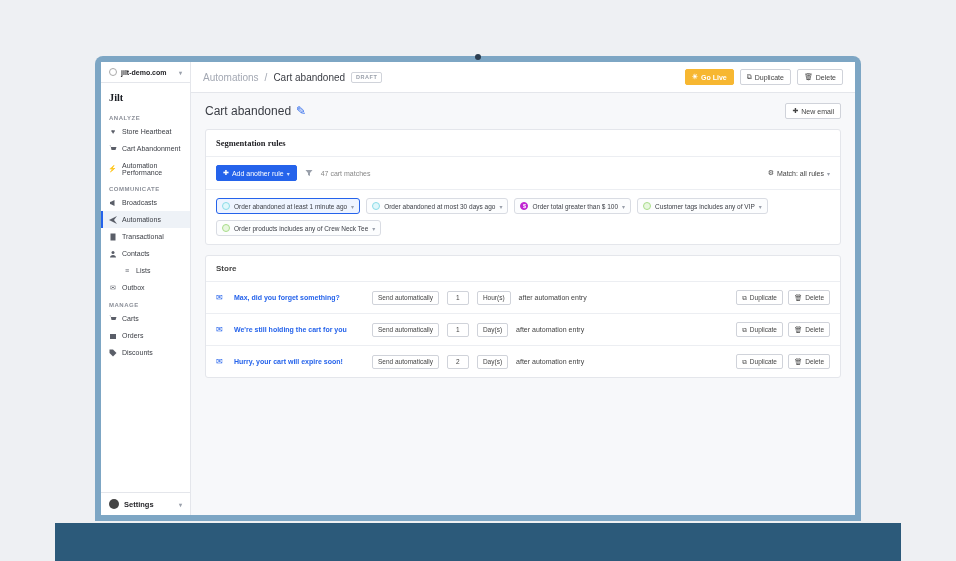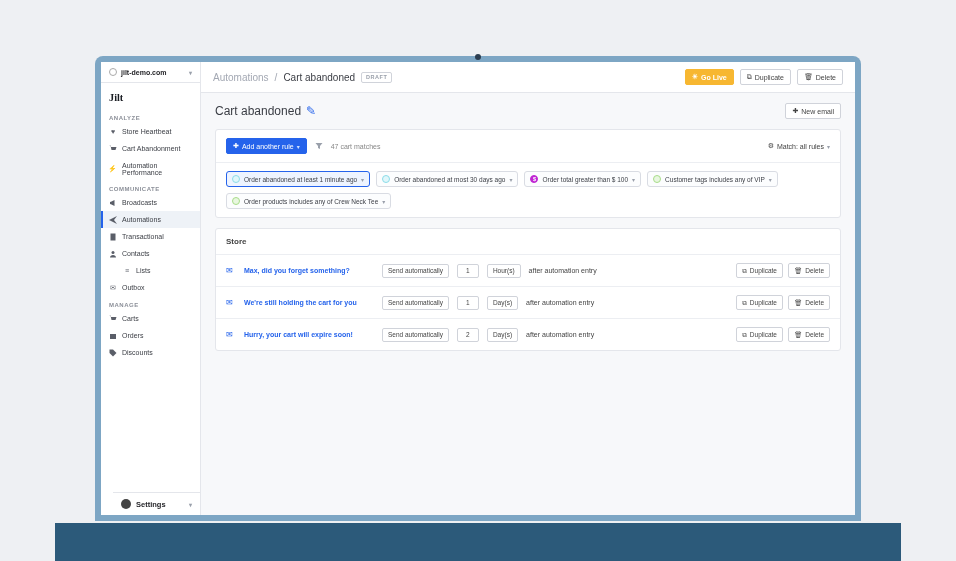--- a/index.html
+++ b/index.html
@@ -4,32 +4,32 @@
 <style>
 * { box-sizing: border-box; margin: 0; padding: 0; }
 body { font-family: -apple-system, BlinkMacSystemFont, "Segoe UI", Arial, sans-serif; background: #eef0f3; width: 956px; height: 561px; overflow: hidden; position: relative; }
 
 .device-frame { position: absolute; left: 95px; top: 56px; width: 766px; height: 465px; background: #7da6c4; border-radius: 8px 8px 0 0; padding: 6px; }
 .device-dot { width: 6px; height: 6px; background: #2c3e50; border-radius: 50%; position: absolute; top: -2px; left: 50%; transform: translateX(-50%); }
 .device-base { position: absolute; left: 55px; bottom: 0; width: 846px; height: 38px; background: #2c5a7a; }
 
 .screen { background: #fff; width: 100%; height: 453px; display: flex; font-size: 8px; color: #252529; overflow: hidden; }
 
-.sidebar { width: 100px; border-right: 1px solid #e4e6eb; display: flex; flex-direction: column; background: #fff; }
+.sidebar { width: 90px; border-right: 1px solid #e4e6eb; display: flex; flex-direction: column; background: #fff; }
 .sb-account { padding: 6px 8px; border-bottom: 1px solid #e4e6eb; display: flex; align-items: center; gap: 4px; font-size: 7px; font-weight: 600; justify-content: space-between; }
 .sb-account .globe { width: 8px; height: 8px; border: 1px solid #aaa; border-radius: 50%; }
 .sb-logo { padding: 8px 8px 4px; }
 .sb-logo svg { display: block; }
 .sb-section { padding: 6px 8px 2px; font-size: 6px; letter-spacing: 0.5px; color: #8b8f98; font-weight: 600; }
 .sb-item { display: flex; align-items: center; gap: 5px; padding: 4.5px 8px; font-size: 7px; color: #3a3d44; cursor: pointer; }
 .sb-item.active { background: #eef2f7; border-left: 2px solid #2563eb; padding-left: 6px; }
 .sb-item.sub { padding-left: 22px; }
 .sb-item .ic { width: 8px; height: 8px; color: #5a5e68; display: flex; align-items: center; justify-content: center; }
 .sb-spacer { flex: 1; }
-.sb-footer { padding: 6px 8px; border-top: 1px solid #e4e6eb; display: flex; align-items: center; gap: 5px; font-size: 7.5px; font-weight: 600; justify-content: space-between; margin-left: 12px; }
+.sb-footer { padding: 6px 8px; border-top: 1px solid #e4e6eb; display: flex; align-items: center; gap: 5px; font-size: 7.5px; font-weight: 600; justify-content: space-between; }
 .sb-footer .avatar { width: 10px; height: 10px; border-radius: 50%; background: #444; }
 
 .main { flex: 1; display: flex; flex-direction: column; background: #f7f8fa; }
 .topbar { background: #fff; border-bottom: 1px solid #e4e6eb; padding: 7px 12px; display: flex; align-items: center; gap: 6px; }
 .crumb-a { color: #a3a8b3; font-size: 10px; }
 .crumb-sep { color: #a3a8b3; font-size: 10px; }
 .crumb-b { color: #3a3d44; font-size: 10px; }
 .badge-draft { border: 1px solid #d0d3da; color: #9aa0ab; font-size: 5.5px; padding: 1.5px 4px; border-radius: 2px; letter-spacing: 0.5px; font-weight: 600; }
 .tb-spacer { flex: 1; }
 .btn { border: 1px solid #d0d3da; background: #fff; padding: 3px 6px; font-size: 7px; border-radius: 2px; display: inline-flex; align-items: center; gap: 3px; cursor: pointer; color: #444; }
@@ -213,20 +213,21 @@
             <span>Cart abandoned</span>
             <span class="edit-ic">✎</span>
           </div>
           <button class="btn">
               <span>✚</span>
               <span>New email</span>
             </button>
         </div>
 
         <div class="panel">
+          <div class="panel-head">Segmentation rules</div>
           <div class="panel-sub">
             <button class="btn primary">
                 <span>✚</span>
                 <span>Add another rule</span>
                 <span class="caret" style="color:#cfe0ff;">▾</span>
               </button>
             <span class="filter-ic"><svg width="8" height="8" viewBox="0 0 16 16">
                   <path fill="currentColor" d="M1 2h14l-5 6v6l-4-2V8z"></path>
                 </svg></span>
             <span>47 cart matches</span>

